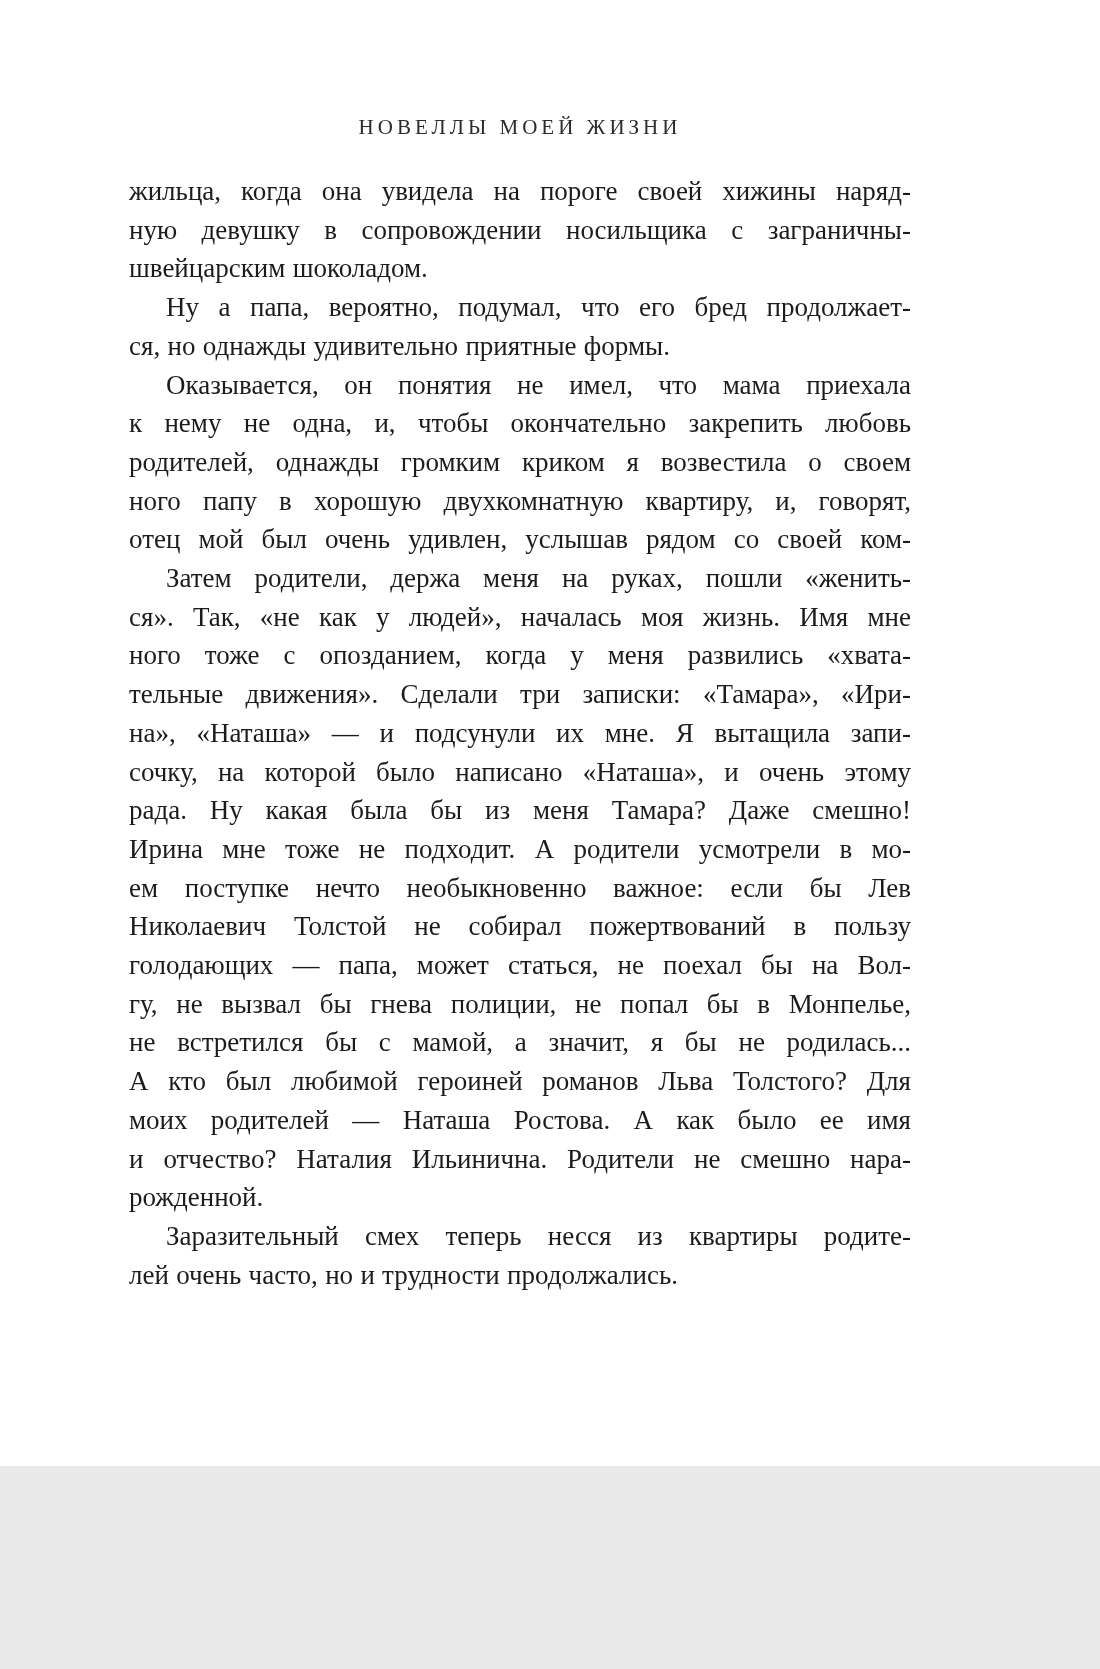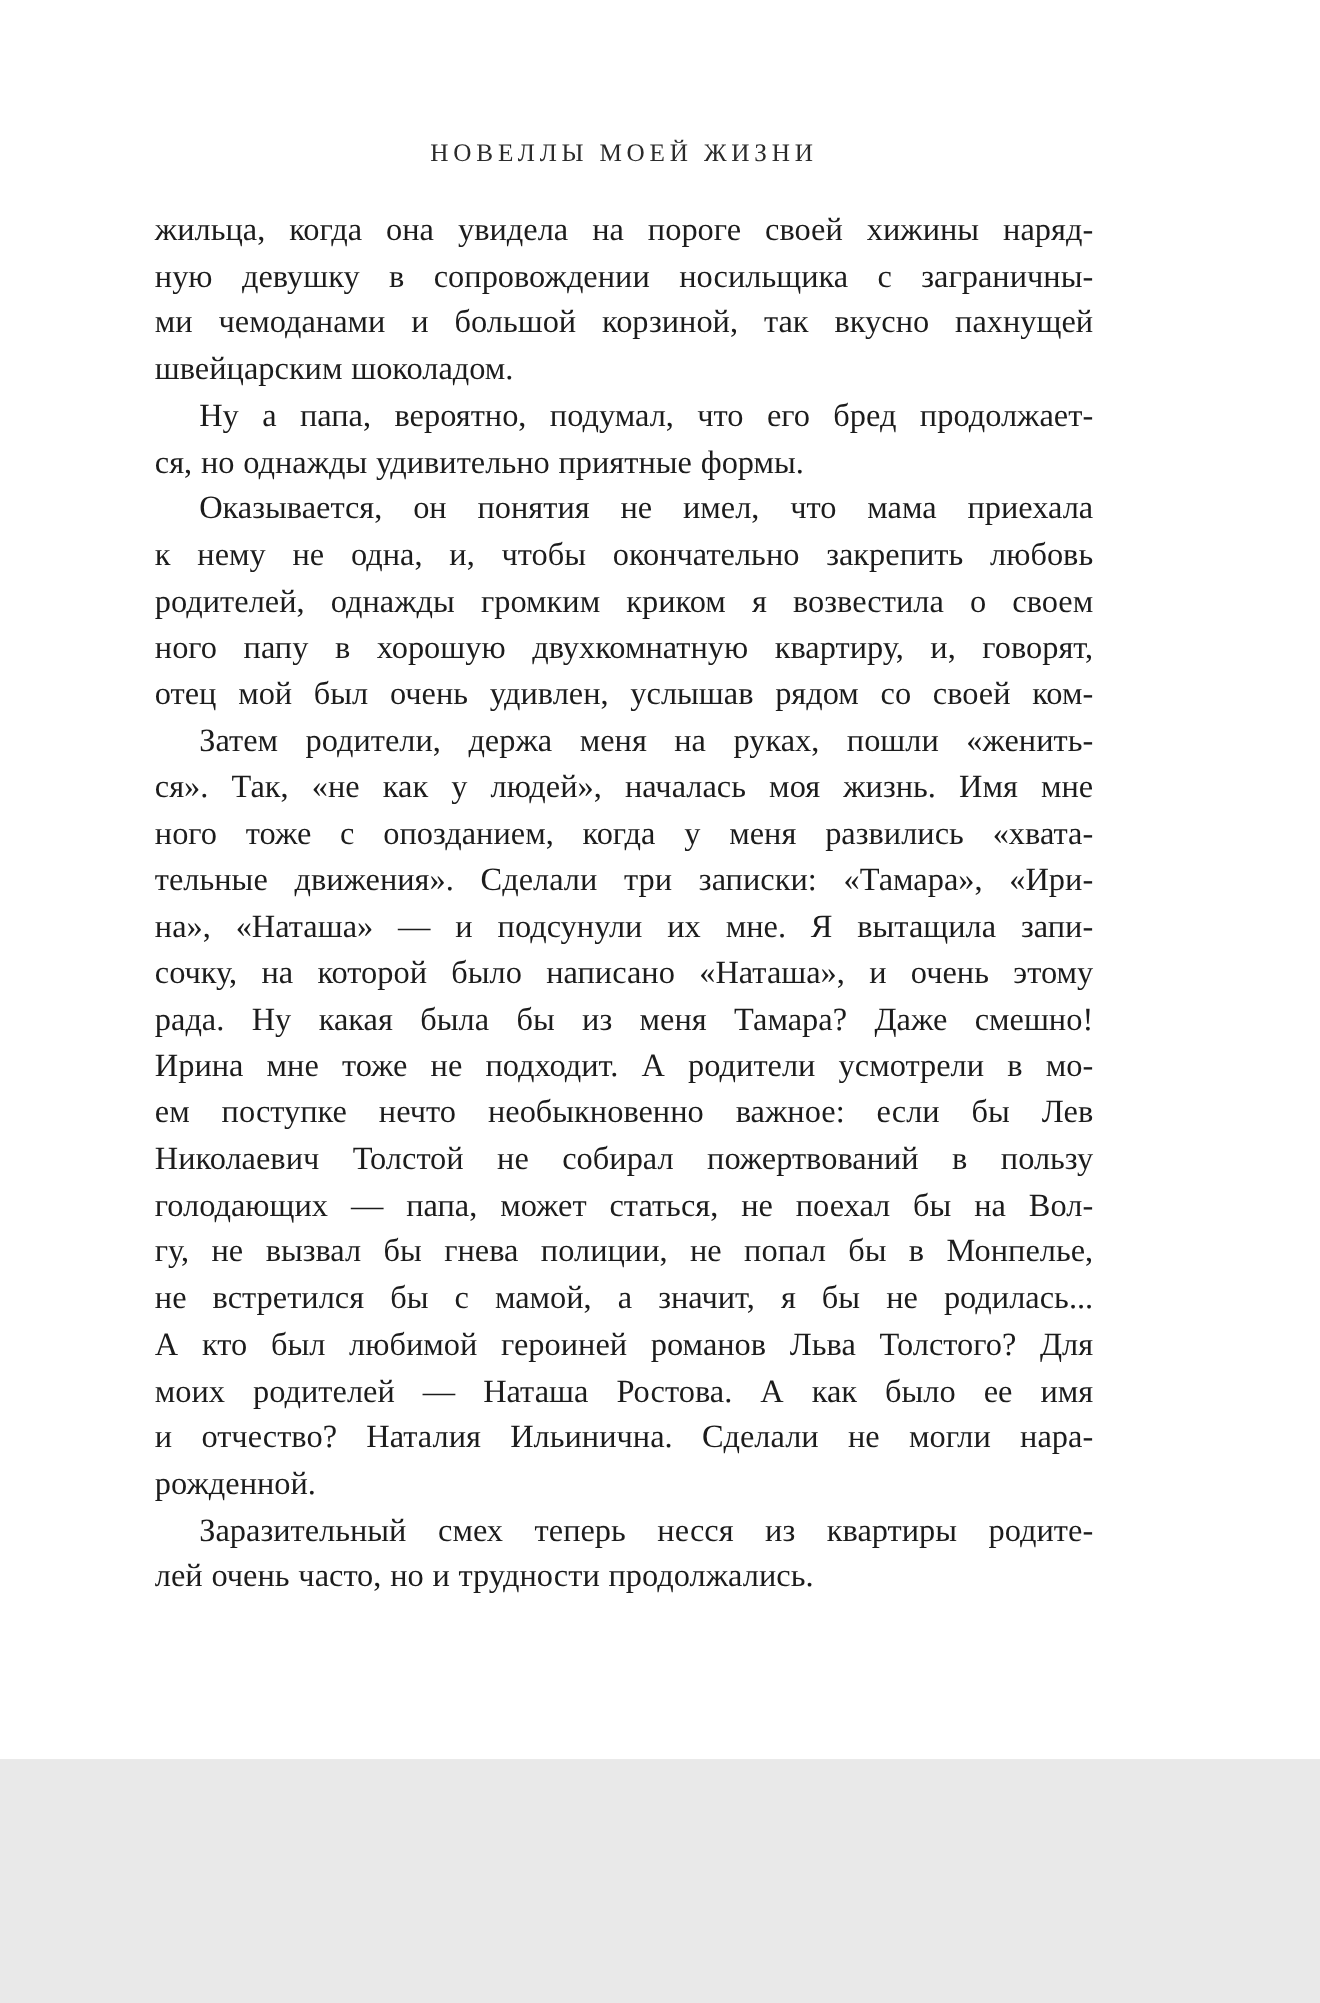--- a/index.html
+++ b/index.html
@@ -59,21 +59,20 @@
 </style>
 </head>
 <body>
 
 <div class="page" style="background: rgb(255, 255, 255); color: rgb(28, 28, 28);">
   <div class="running-head" style="color: rgb(43, 43, 43);">НОВЕЛЛЫ МОЕЙ ЖИЗНИ</div>
 
   <div class="body-text">
       <div class="line">жильца, когда она увидела на пороге своей хижины наряд-</div>
       <div class="line">ную девушку в сопровождении носильщика с заграничны-</div>
-      <div class="line">ми чемоданами и большой корзиной, так вкусно пахнущей</div>
       <div class="line last">швейцарским шоколадом.</div>
       <div class="line indent">Ну а папа, вероятно, подумал, что его бред продолжает-</div>
       <div class="line last">ся, но однажды удивительно приятные формы.</div>
       <div class="line indent">Оказывается, он понятия не имел, что мама приехала</div>
       <div class="line">к нему не одна, и, чтобы окончательно закрепить любовь</div>
       <div class="line">родителей, однажды громким криком я возвестила о своем</div>
       <div class="line">ного папу в хорошую двухкомнатную квартиру, и, говорят,</div>
       <div class="line">отец мой был очень удивлен, услышав рядом со своей ком-</div>
       <div class="line indent">Затем родители, держа меня на руках, пошли «женить-</div>
       <div class="line">ся». Так, «не как у людей», началась моя жизнь. Имя мне</div>
@@ -83,20 +82,20 @@
       <div class="line">сочку, на которой было написано «Наташа», и очень этому</div>
       <div class="line">рада. Ну какая была бы из меня Тамара? Даже смешно!</div>
       <div class="line">Ирина мне тоже не подходит. А родители усмотрели в мо-</div>
       <div class="line">ем поступке нечто необыкновенно важное: если бы Лев</div>
       <div class="line">Николаевич Толстой не собирал пожертвований в пользу</div>
       <div class="line">голодающих — папа, может статься, не поехал бы на Вол-</div>
       <div class="line">гу, не вызвал бы гнева полиции, не попал бы в Монпелье,</div>
       <div class="line">не встретился бы с мамой, а значит, я бы не родилась...</div>
       <div class="line">А кто был любимой героиней романов Льва Толстого? Для</div>
       <div class="line">моих родителей — Наташа Ростова. А как было ее имя</div>
-      <div class="line">и отчество? Наталия Ильинична. Сделали не могли нара-</div>
+      <div class="line">и отчество? Наталия Ильинична. Родители не смешно нара-</div>
       <div class="line last">рожденной.</div>
       <div class="line indent">Заразительный смех теперь несся из квартиры родите-</div>
       <div class="line last">лей очень часто, но и трудности продолжались.</div>
     </div>
 
   <div class="folio">15</div>
 </div>
 
 </body></html>

